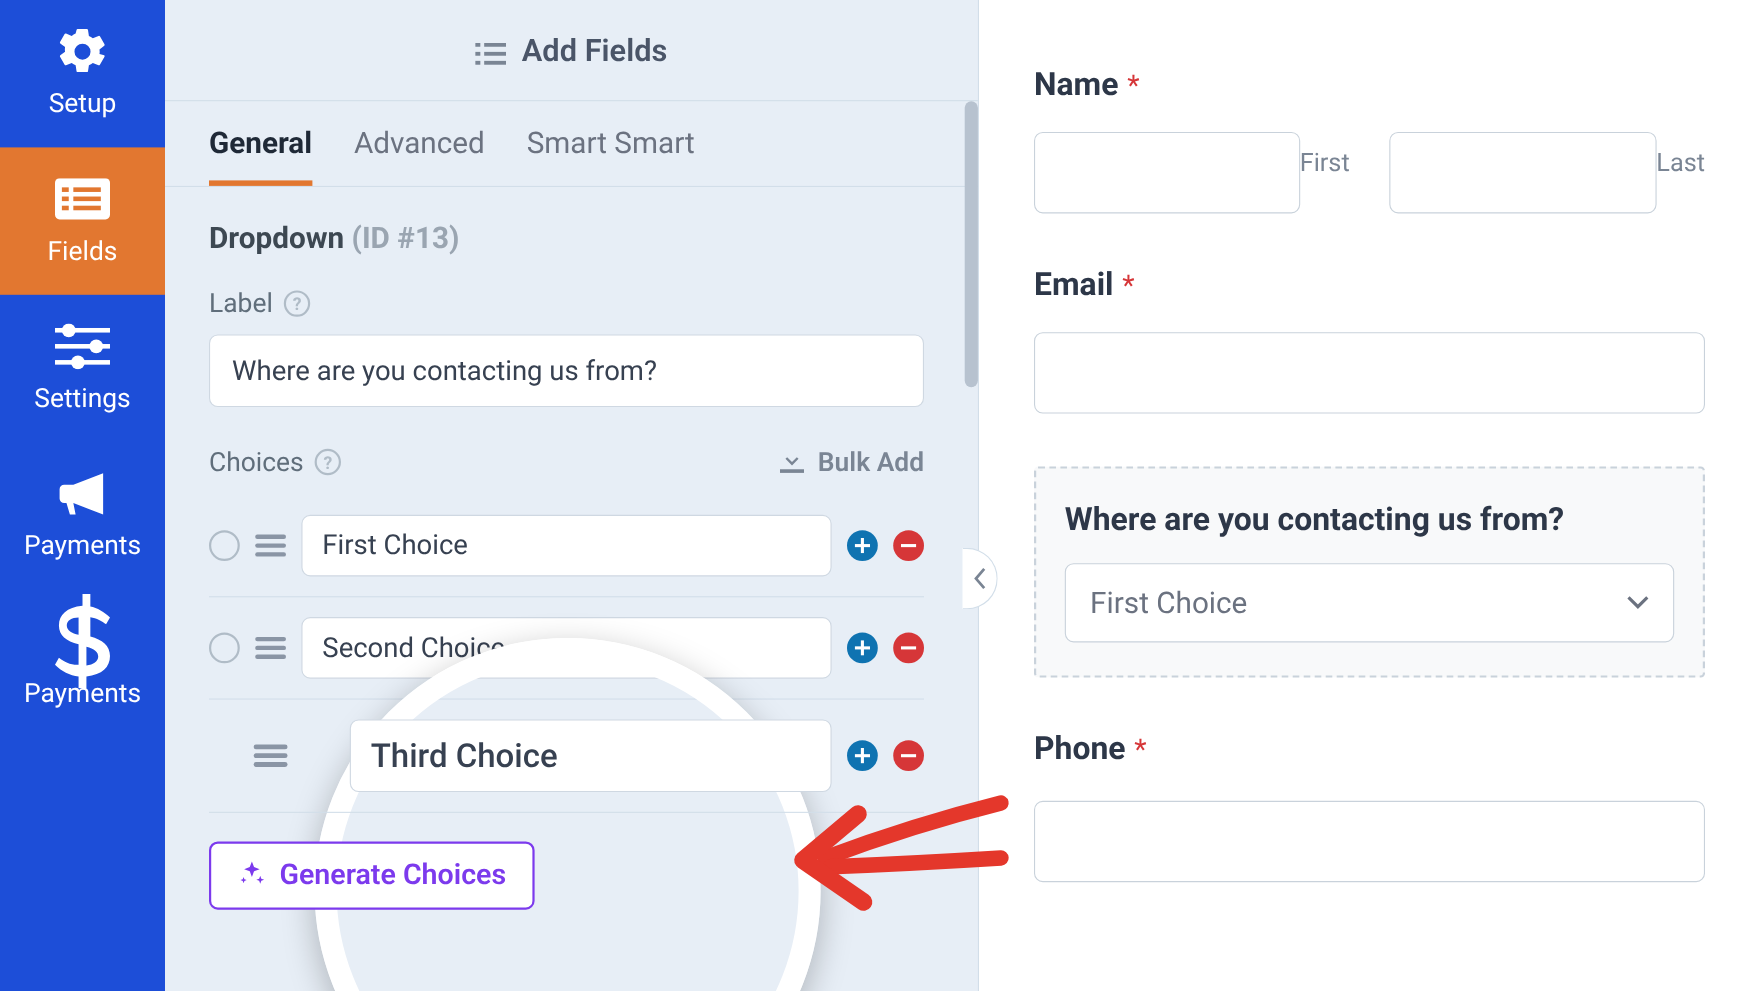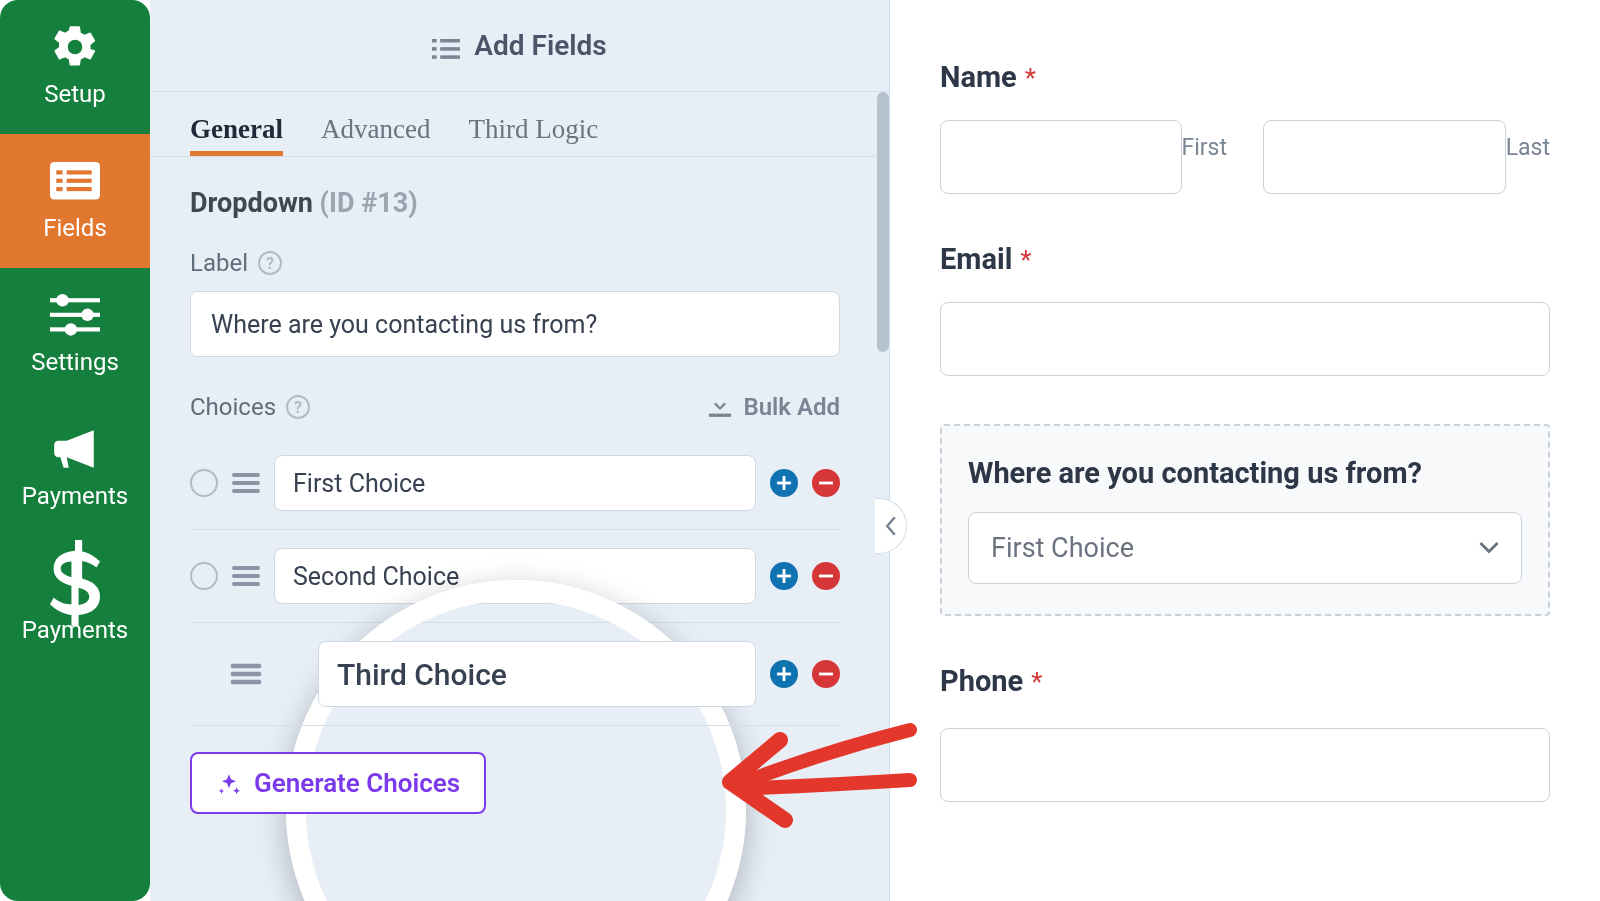--- a/index.html
+++ b/index.html
@@ -1,35 +1,35 @@
 <!DOCTYPE html>
 <html><head>
 <meta charset="utf-8">
 <style>
   * { box-sizing: border-box; margin: 0; padding: 0; font-family: -apple-system, BlinkMacSystemFont, "Segoe UI", Roboto, Helvetica, Arial, sans-serif; }
   html, body { width: 1600px; height: 901px; overflow: hidden; background: #fff; }
   .app { display: flex; width: 100%; height: 100%; }
 
   
-  .nav { width: 150px; background: #15803d; display: flex; flex-direction: column; border-radius: 18px; }
+  .nav { width: 150px; background: #1d4ed8; display: flex; flex-direction: column; }
   .nav-item { display: flex; flex-direction: column; align-items: center; justify-content: center; height: 134px; color: #fff; cursor: pointer; gap: 12px; }
   .nav-item.active { background: #e27730; }
   .nav-icon { width: 50px; height: 42px; display: flex; align-items: center; justify-content: center; }
   .nav-label { font-size: 24px; font-weight: 400; }
 
   
   .panel { width: 740px; background: #e7eef6; border-right: 1px solid #d2dee9; position: relative; display: flex; flex-direction: column; }
   .panel-top-tabs { display: flex; height: 92px; border-bottom: 1px solid #d2dee9; }
   .top-tab { flex: 1; display: flex; align-items: center; justify-content: center; gap: 14px; font-size: 28px; color: #4a5568; font-weight: 600; cursor: pointer; }
   .top-tab + .top-tab { border-left: 1px solid #d2dee9; }
   .top-tab.active { background: #e7eef6; color: #2d3748; font-weight: 700; }
   .top-tab-icon { width: 28px; height: 24px; }
 
   .sub-tabs { display: flex; gap: 38px; padding: 22px 40px 0; border-bottom: 1px solid #d2dee9; }
-  .sub-tab { font-size: 27px; color: #6b7280; padding-bottom: 6px; cursor: pointer; border-bottom: 5px solid transparent; font-family: Liberation Serif, serif; }
+  .sub-tab { font-size: 27px; color: #6b7280; padding-bottom: 18px; cursor: pointer; border-bottom: 5px solid transparent; }
   .sub-tab.active { color: #1f2937; font-weight: 700; border-bottom-color: #e27730; }
 
   .panel-content { padding: 30px 40px; position: relative; flex: 1; overflow: hidden; }
   .field-heading { font-size: 27px; color: #3d4852; font-weight: 700; margin-bottom: 30px; }
   .field-heading .idtext { color: #9aa5b1; font-weight: 700; }
 
   .form-label-row { display: flex; align-items: center; gap: 10px; font-size: 24px; color: #606e7b; margin-bottom: 14px; }
   .help-icon { width: 24px; height: 24px; border: 2px solid #b0bcc7; border-radius: 50%; display: inline-flex; align-items: center; justify-content: center; color: #b0bcc7; font-size: 16px; font-weight: 700; }
   .text-input { width: 100%; height: 66px; border: 1px solid #cfd8e2; border-radius: 8px; background: #fff; font-size: 25px; color: #374151; padding: 0 20px; }
   .label-input-wrap { width: 650px; }
@@ -41,21 +41,21 @@
   .choice-row { display: flex; align-items: center; gap: 14px; padding: 18px 0; border-bottom: 1px solid #d2dee9; width: 650px; }
   .radio-dot { width: 28px; height: 28px; border: 2px solid #b0bcc7; border-radius: 50%; cursor: pointer; flex-shrink: 0; }
   .drag-handle { display: flex; flex-direction: column; gap: 4px; cursor: grab; flex-shrink: 0; }
   .drag-handle span { width: 28px; height: 4px; background: #8a95a5; border-radius: 2px; display: block; }
   .choice-input { flex: 1; height: 56px; border: 1px solid #cfd8e2; border-radius: 8px; background: #fff; font-size: 25px; color: #374151; padding: 0 18px; min-width: 0; }
   .circle-btn { width: 28px; height: 28px; border-radius: 50%; display: flex; align-items: center; justify-content: center; cursor: pointer; flex-shrink: 0; }
   .circle-btn.add { background: #0f73b1; }
   .circle-btn.remove { background: #d63638; }
   .circle-btn svg { width: 14px; height: 14px; }
 
-  .gen-choices { margin-top: 26px; display: inline-flex; align-items: flex-end; gap: 12px; border: 2px solid #7c3aed; color: #7c3aed; background: #fff; border-radius: 8px; padding: 14px 24px; font-size: 26px; font-weight: 600; cursor: pointer; }
+  .gen-choices { margin-top: 26px; display: inline-flex; align-items: flex-start; gap: 12px; border: 2px solid #7c3aed; color: #7c3aed; background: #fff; border-radius: 8px; padding: 14px 24px; font-size: 26px; font-weight: 600; cursor: pointer; }
   .gen-icon { width: 26px; height: 26px; }
 
   .panel-scrollbar { position: absolute; right: 0; top: 92px; width: 12px; height: 260px; background: #b7c2cf; border-radius: 6px; }
 
   
   .highlight-ring { position: absolute; width: 460px; height: 460px; border-radius: 50%; border: 20px solid #fff; box-shadow: 0 8px 30px rgba(0,0,0,0.25); left: 136px; top: 580px; pointer-events: none; background: transparent; z-index: 4; }
 
   
   .red-arrow { position: absolute; left: 560px; top: 710px; z-index: 6; pointer-events: none; }
 
@@ -156,21 +156,21 @@
               <rect x="7" y="14" width="17" height="3"></rect>
             </svg>
         </span>
         <span>Add Fields</span>
       </div>
     </div>
 
     <div class="sub-tabs">
       <div class="sub-tab active">General</div>
       <div class="sub-tab">Advanced</div>
-      <div class="sub-tab">Third Logic</div>
+      <div class="sub-tab">Smart Smart</div>
     </div>
 
     <div class="panel-content">
       <div class="field-heading">
         <span>Dropdown</span>
         <span class="idtext">(ID #13)</span>
       </div>
 
       <div class="form-label-row">
         <span>Label</span>

